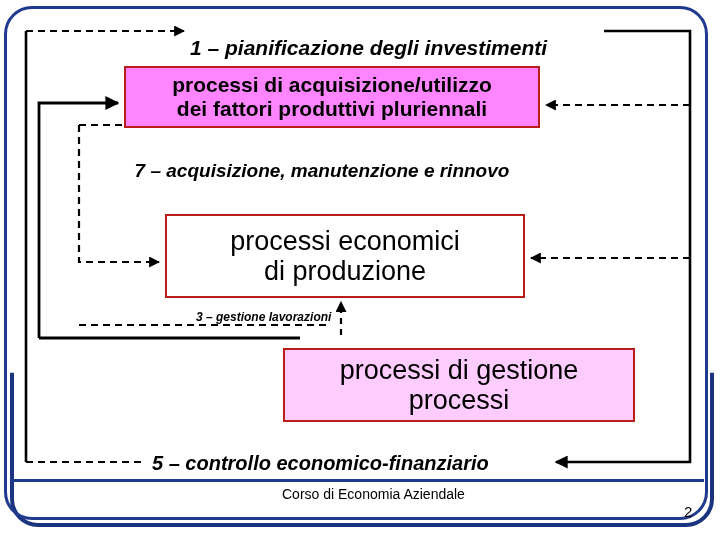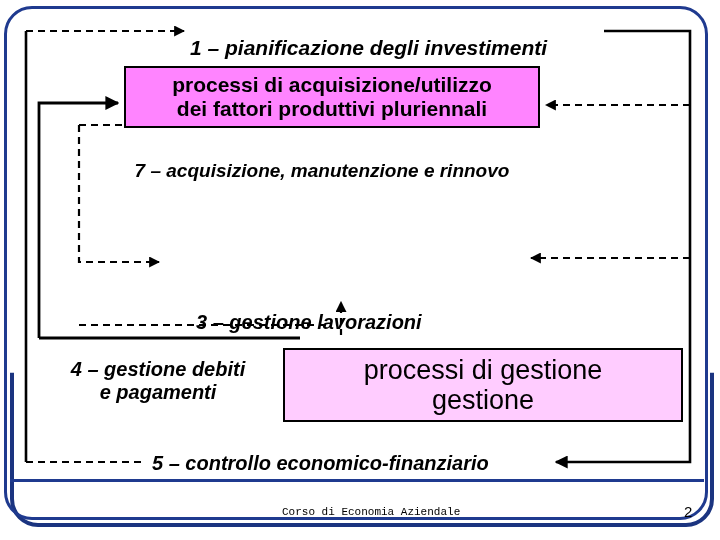--- a/index.html
+++ b/index.html
@@ -57,21 +57,21 @@
     position: absolute;
     left: 0;
     top: 0;
     width: 720px;
     height: 540px;
   }
   
   .box {
     position: absolute;
     box-sizing: border-box;
-    border: 2px solid #000000;
+    border: 2px solid #b91c1c;
     display: flex;
     flex-direction: column;
     align-items: center;
     justify-content: center;
     text-align: center;
     line-height: 1.12;
     color: #000000;
   }
   .box-acq {
     left: 124px;
@@ -86,21 +86,21 @@
     left: 165px;
     top: 214px;
     width: 360px;
     height: 84px;
     background: #ffffff;
     font-size: 27px;
   }
   .box-mon {
     left: 283px;
     top: 348px;
-    width: 400px;
+    width: 352px;
     height: 74px;
     background: #ffccff;
     font-size: 27px;
   }
   
   .label {
     position: absolute;
     font-weight: bold;
     font-style: italic;
     color: #000000;
@@ -116,43 +116,42 @@
   .label-2 {
     left: 86px;
     top: 160px;
     width: 472px;
     font-size: 19px;
     white-space: normal;
   }
   .label-3 {
     left: 196px;
     top: 311px;
-    font-size: 20px;
+    font-size: 12px;
   }
   .label-4 {
     left: 38px;
     top: 358px;
     width: 240px;
     font-size: 20px;
     white-space: normal;
   }
   .label-5 {
     left: 152px;
     top: 452px;
     font-size: 20px;
     text-align: center;
   }
   
   .footer-text {
     position: absolute;
     left: 282px;
-    top: 506px;
-    font-size: 11px;
-    color: #000000;
-    font-family: Liberation Mono, monospace;
+    top: 486px;
+    font-size: 14px;
+    color: #000000;
   }
   .page-number {
     position: absolute;
     left: 684px;
     top: 503px;
     font-size: 15px;
     color: #000000;
   }
 </style>
 </head>
@@ -194,37 +193,37 @@
 
     <path d="M 79 325 L 330 325" stroke="#000000" stroke-width="2.2" fill="none" stroke-dasharray="7 5"></path>
     <path d="M 341 335 L 341 302" stroke="#000000" stroke-width="2.2" fill="none" stroke-dasharray="6 5" marker-end="url(#arrow-r)"></path>
   </svg>
 
   <div class="box box-acq">
     <span>processi di acquisizione/utilizzo</span>
     <span>dei fattori produttivi pluriennali</span>
   </div>
 
+  <div class="box box-prod">
+    <span>processi economici</span>
+    <span>di produzione</span>
+  </div>
 
   <div class="box box-mon">
     <span>processi di gestione</span>
-    <span>gestione</span>
+    <span>processi</span>
   </div>
 
   <div class="label label-1">1 – pianificazione degli investimenti</div>
 
   <div class="label label-2">
     <div>7 – acquisizione, manutenzione e rinnovo</div>
   </div>
 
   <div class="label label-3">3 – gestione lavorazioni</div>
 
-  <div class="label label-4">
-    <div>4 – gestione debiti</div>
-    <div>e pagamenti</div>
-  </div>
 
   <div class="label label-5">5 – controllo economico-finanziario</div>
 
   <div class="footer-text">Corso di Economia Aziendale</div>
   <div class="page-number">2</div>
 
 </div>
 
 </body></html>

